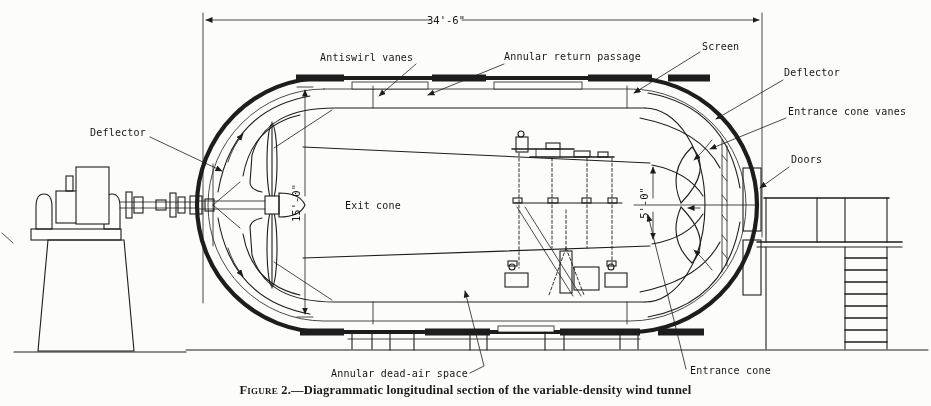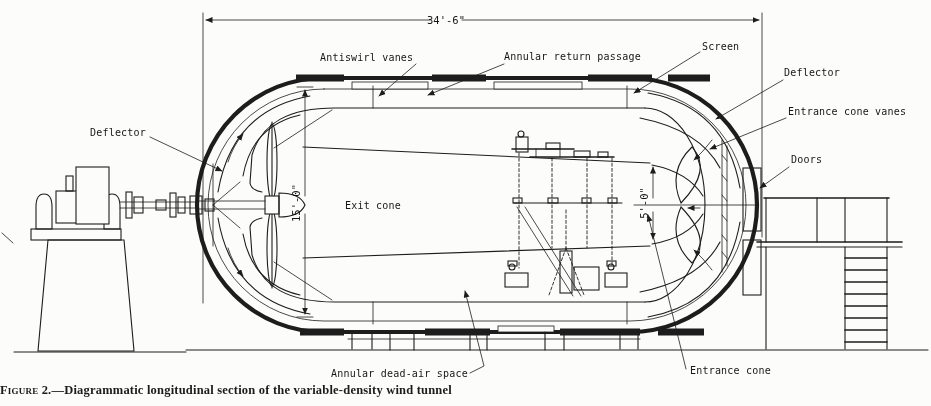--- a/index.html
+++ b/index.html
@@ -12,21 +12,21 @@
   .ln    { fill:none; stroke:#1d1d1d; stroke-width:1.1; stroke-linecap:round; }
   .thick { stroke-width:4.2; }
   .plate { stroke-width:7; stroke-linecap:butt; }
   .thin  { stroke-width:0.8; }
   .med   { stroke-width:1.6; }
   .dash  { stroke-dasharray:3 2.2; stroke-width:0.9; }
   .fillw { fill:#fcfcfa; }
   text.lbl { font-family:"DejaVu Sans Mono", monospace; font-size:10px; fill:#161616; letter-spacing:0.2px; }
   text.dim { font-family:"DejaVu Sans Mono", monospace; font-size:10.5px; fill:#161616; }
   .caption {
-    position:absolute; left:0; top:383px; width:931px; 
+    position:absolute; left:0; top:383px; width:931px; text-align:center;
     font-family:"Liberation Serif", serif; font-size:12.5px; font-weight:bold;
     color:#1b1b1b; letter-spacing:0.2px;
   }
   .caption .sc { font-variant:small-caps; }
 </style>
 </head>
 <body>
 
 <div class="page">
 <svg class="draw" width="931" height="406" viewBox="0 0 931 406">

